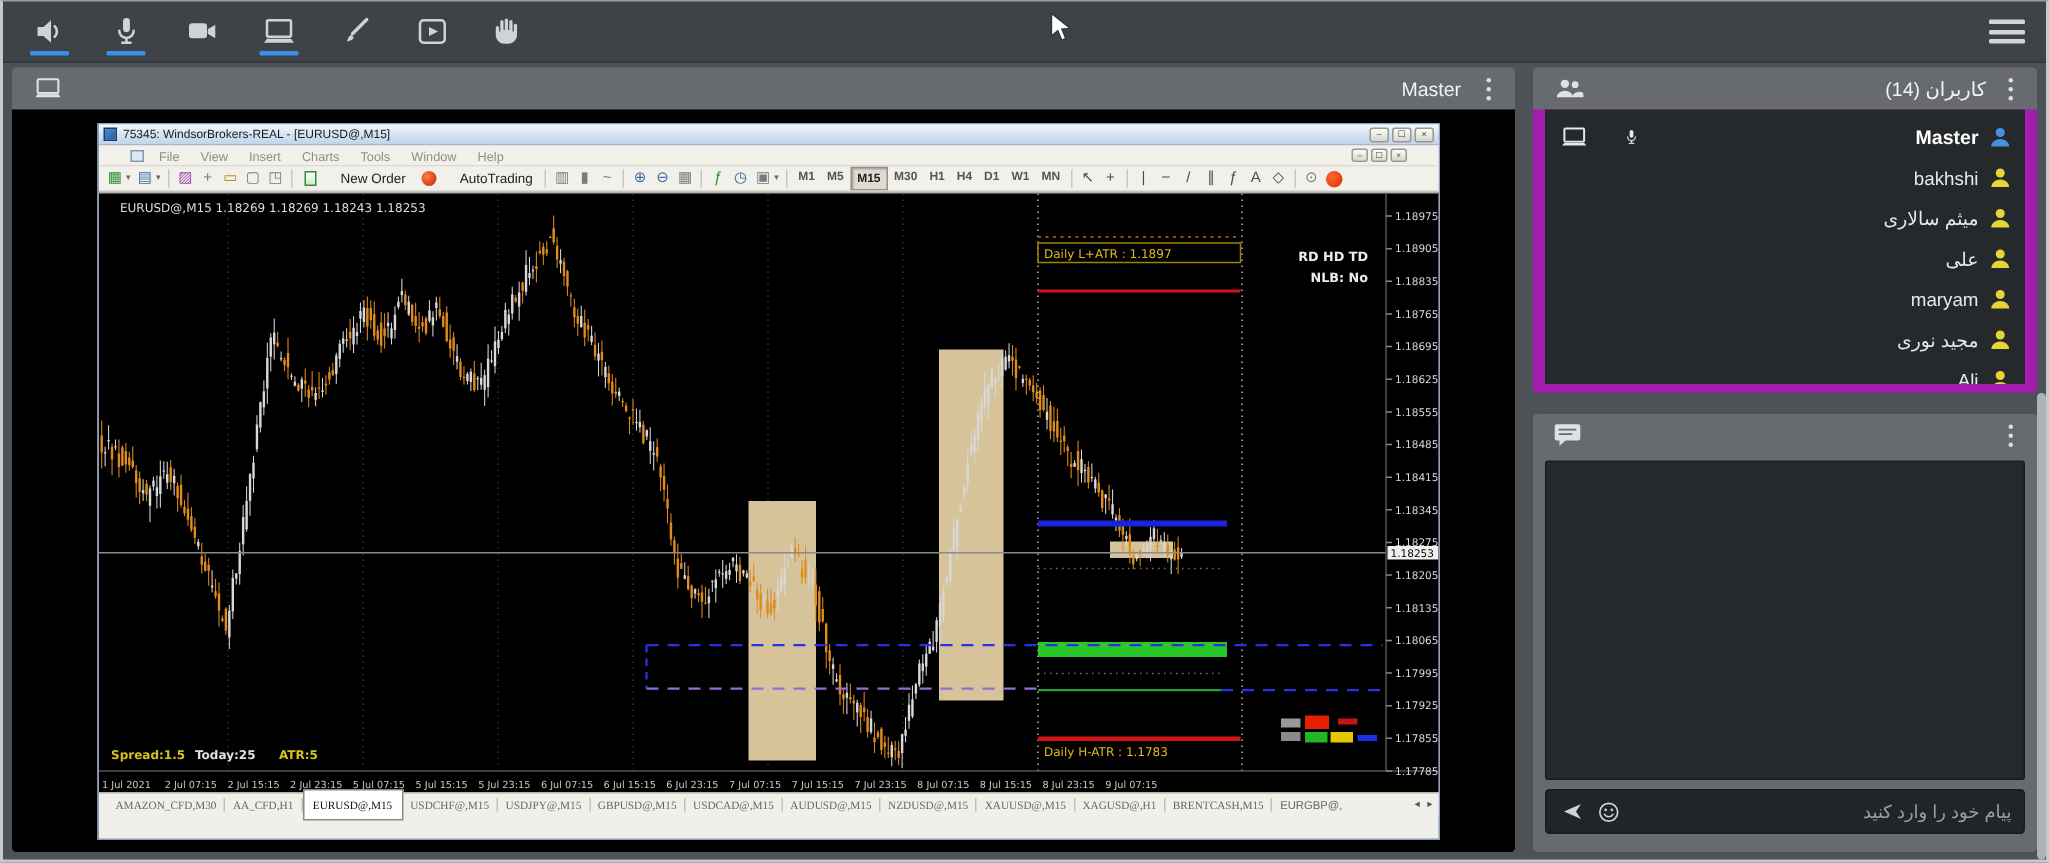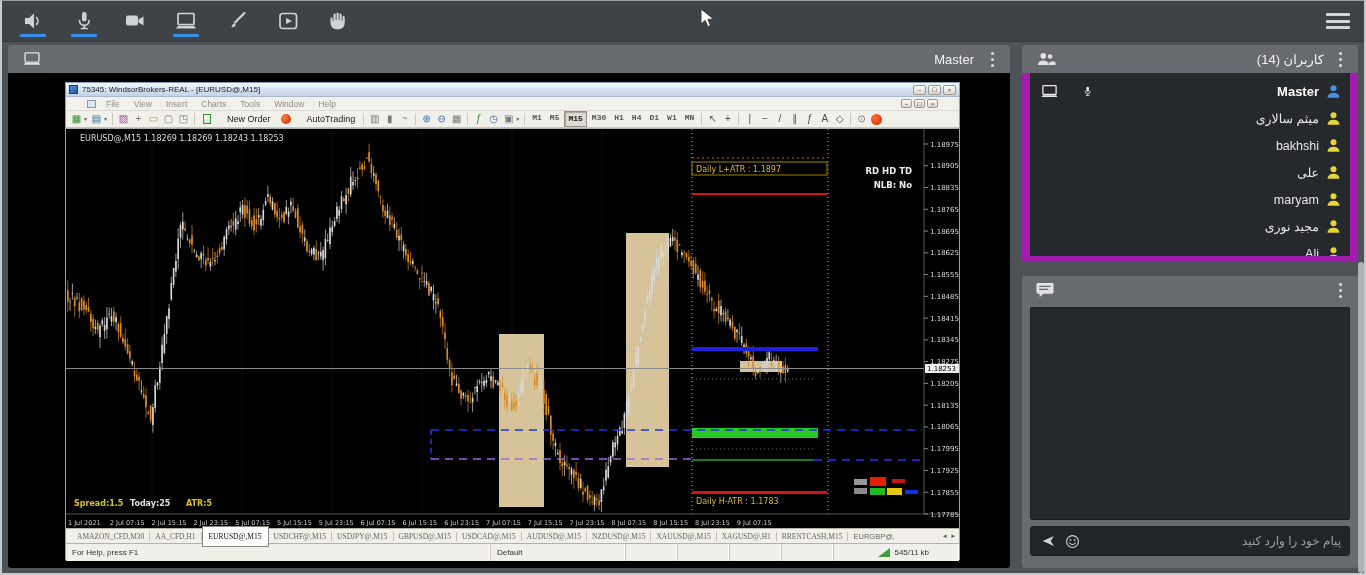--- a/index.html
+++ b/index.html
@@ -57,21 +57,21 @@
   .mt-toolbar { height:17px; display:flex; align-items:center; background:#f2f0ea; border-bottom:1px solid #c8c5bc; padding:0 3px; overflow:hidden; }
   .tb-group { display:flex; align-items:center; }
   .tbi { min-width:15px; height:14px; line-height:14px; text-align:center; font-size:10px; color:#787c80; cursor:pointer; }
   .g-green{color:#2f8f2f} .g-blue{color:#3a6ea5} .g-yellow{color:#c09020} .g-purple{color:#9a4ab0} .g-gray{color:#787c80} .g-dark{color:#4a4e52}
   .drop { min-width:7px; font-size:6px; color:#666; margin-left:-2px; }
   .sep { min-width:1px; width:1px; height:12px; background:#cac7be; margin:0 3px; }
   .reddot { min-width:11px; width:11px; height:11px; border-radius:50%; background:radial-gradient(circle at 35% 35%, #ff6a30, #d42800); margin:0 2px; }
   .nob { display:flex; align-items:center; gap:16px; font-size:9px; color:#222; padding:0 5px; height:15px; cursor:pointer; white-space:nowrap; }
   .doc-ic { width:8px; height:10px; background:linear-gradient(#ffffff,#cfe8cf); border:1px solid #2f8f2f; }
   .at-ic { width:10px; height:10px; border-radius:50%; background:radial-gradient(circle at 35% 35%, #ff8040, #c02000); }
-  .tf { font-size:8px; font-weight:bold; color:#555; padding:0 3.5px; height:16px; line-height:13px; margin:0 .5px; cursor:pointer;font-family:Liberation Mono, monospace; }
+  .tf { font-size:8px; font-weight:bold; color:#555; padding:0 3.5px; height:16px; line-height:13px; margin:0 .5px; cursor:pointer; }
   .tf.active { background:#dedbd2; border:1px solid #949188; box-shadow:inset 1px 1px 1px rgba(0,0,0,.25); color:#222; }
   .mt-chart { position:relative; width:893px; height:400px; background:#000; border-top:1px solid #b0ada4; }
   .mt-chart svg { display:block; font-family:"DejaVu Sans",sans-serif; }
   .mt-tabs { height:15px; background:#f1efe9; border-top:1px solid #b5b2a9; display:flex; align-items:center; padding:0 6px; position:relative; }
   .tab-list { display:flex; align-items:center; }
   .mt-tab { font-size:7.5px; color:#666; padding:0 5px; white-space:nowrap; cursor:pointer; }
   .mt-tab:not(:last-of-type) { border-right:1px solid #c2bfb6;font-family:Liberation Serif, serif; }
   .mt-tab.active { background:#fff; border:1px solid #8a8880; color:#111; padding:5px 6px; }
   .tab-arrows { position:absolute; right:4px; display:flex; gap:5px; font-size:7px; color:#555; }
   .tab-arrows span { cursor:pointer; }
@@ -1004,34 +1004,20 @@
             <span class="mt-tab">XAUUSD@,M15</span>
             <span class="mt-tab">XAGUSD@,H1</span>
             <span class="mt-tab">BRENTCASH,M15</span>
             <span class="mt-tab">EURGBP@,</span>
           </div>
         <div class="tab-arrows">
           <span>◂</span>
           <span>▸</span>
         </div>
       </div>
-      <div class="mt-status">
-        <div class="cell c-help">For Help, press F1</div>
-        <div class="cell c-default">Default</div>
-        <div class="cell c-empty"></div>
-          <div class="cell c-empty"></div>
-        <div class="cell c-empty"></div>
-          <div class="cell c-empty"></div>
-        <div class="cell c-traffic">
-          <svg width="12" height="9" viewBox="0 0 12 9">
-            <path d="M0 9 L12 9 L12 0 z" fill="#3f9f3f"></path>
-          </svg>
-          <span>545/11 kb</span>
-        </div>
-      </div>
     </div>
 
   </div>
 </div>
 
 <div class="users-panel">
   <div class="panel-header">
     <svg width="20" height="16" viewBox="0 0 22 16">
       <circle class="ic-panel" cx="8" cy="4.6" r="3.1"></circle>
       <path class="ic-panel" d="M2 14.5a6 4.8 0 0 1 12 0z"></path>
@@ -1067,32 +1053,32 @@
         </span>
       </div>
 
       <div class="user-row">
         <svg width="15" height="15" viewBox="0 0 16 16">
           <g fill="#e6d535">
             <circle cx="8" cy="4.6" r="3.2"></circle>
             <path d="M1.6 14.6a6.4 5.4 0 0 1 12.8 0z"></path>
           </g>
         </svg>
-        <span class="user-name">میثم سالاری</span>
+        <span class="user-name">bakhshi</span>
 
       </div>
 
       <div class="user-row">
         <svg width="15" height="15" viewBox="0 0 16 16">
           <g fill="#e6d535">
             <circle cx="8" cy="4.6" r="3.2"></circle>
             <path d="M1.6 14.6a6.4 5.4 0 0 1 12.8 0z"></path>
           </g>
         </svg>
-        <span class="user-name">bakhshi</span>
+        <span class="user-name">میثم سالاری</span>
 
       </div>
 
       <div class="user-row">
         <svg width="15" height="15" viewBox="0 0 16 16">
           <g fill="#e6d535">
             <circle cx="8" cy="4.6" r="3.2"></circle>
             <path d="M1.6 14.6a6.4 5.4 0 0 1 12.8 0z"></path>
           </g>
         </svg>

